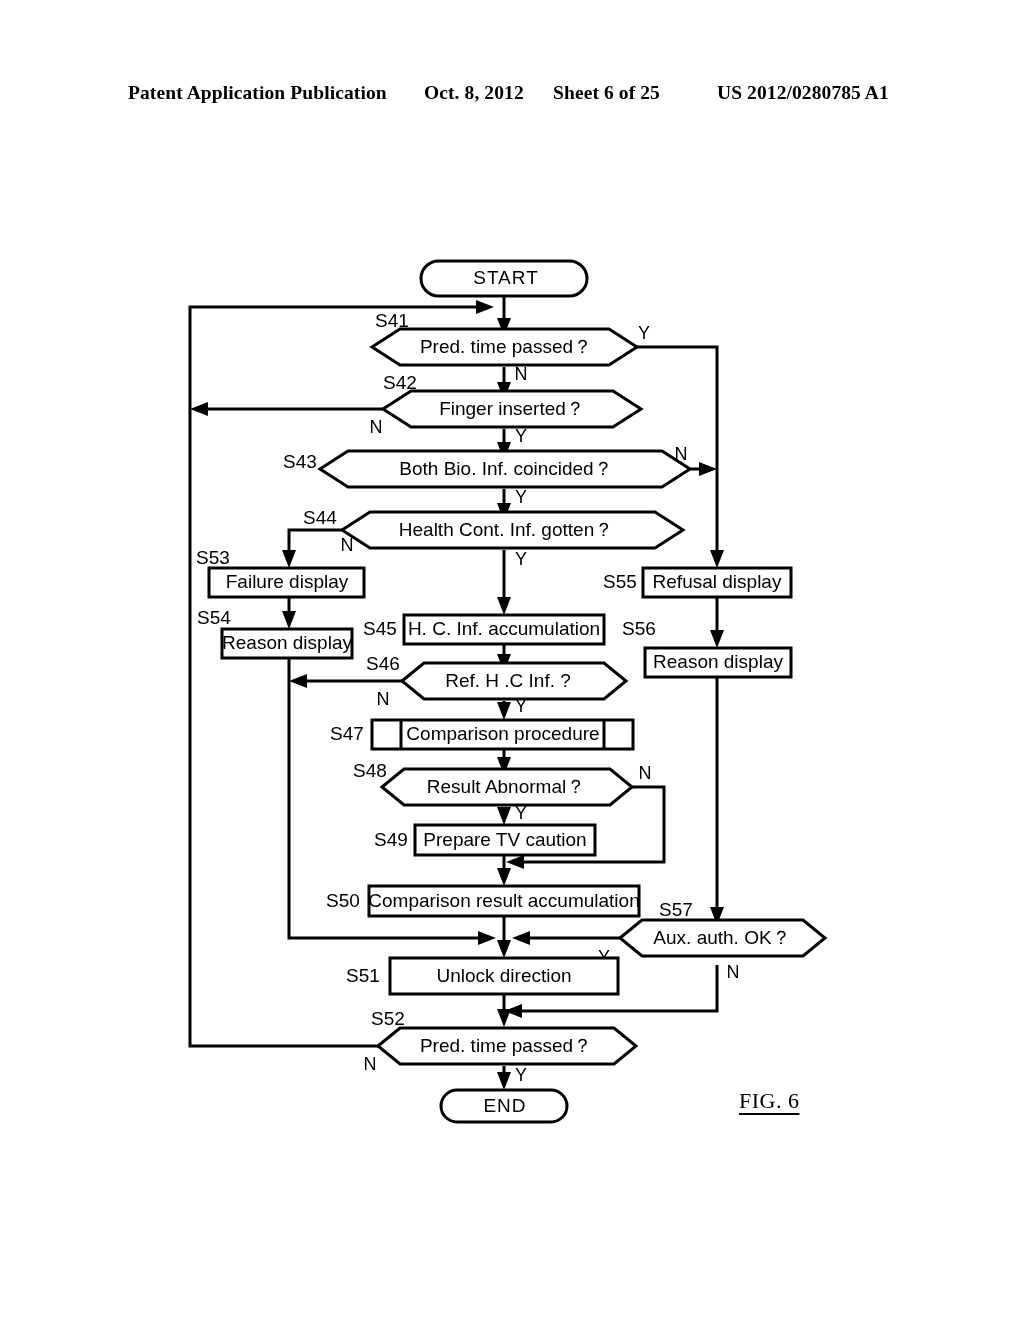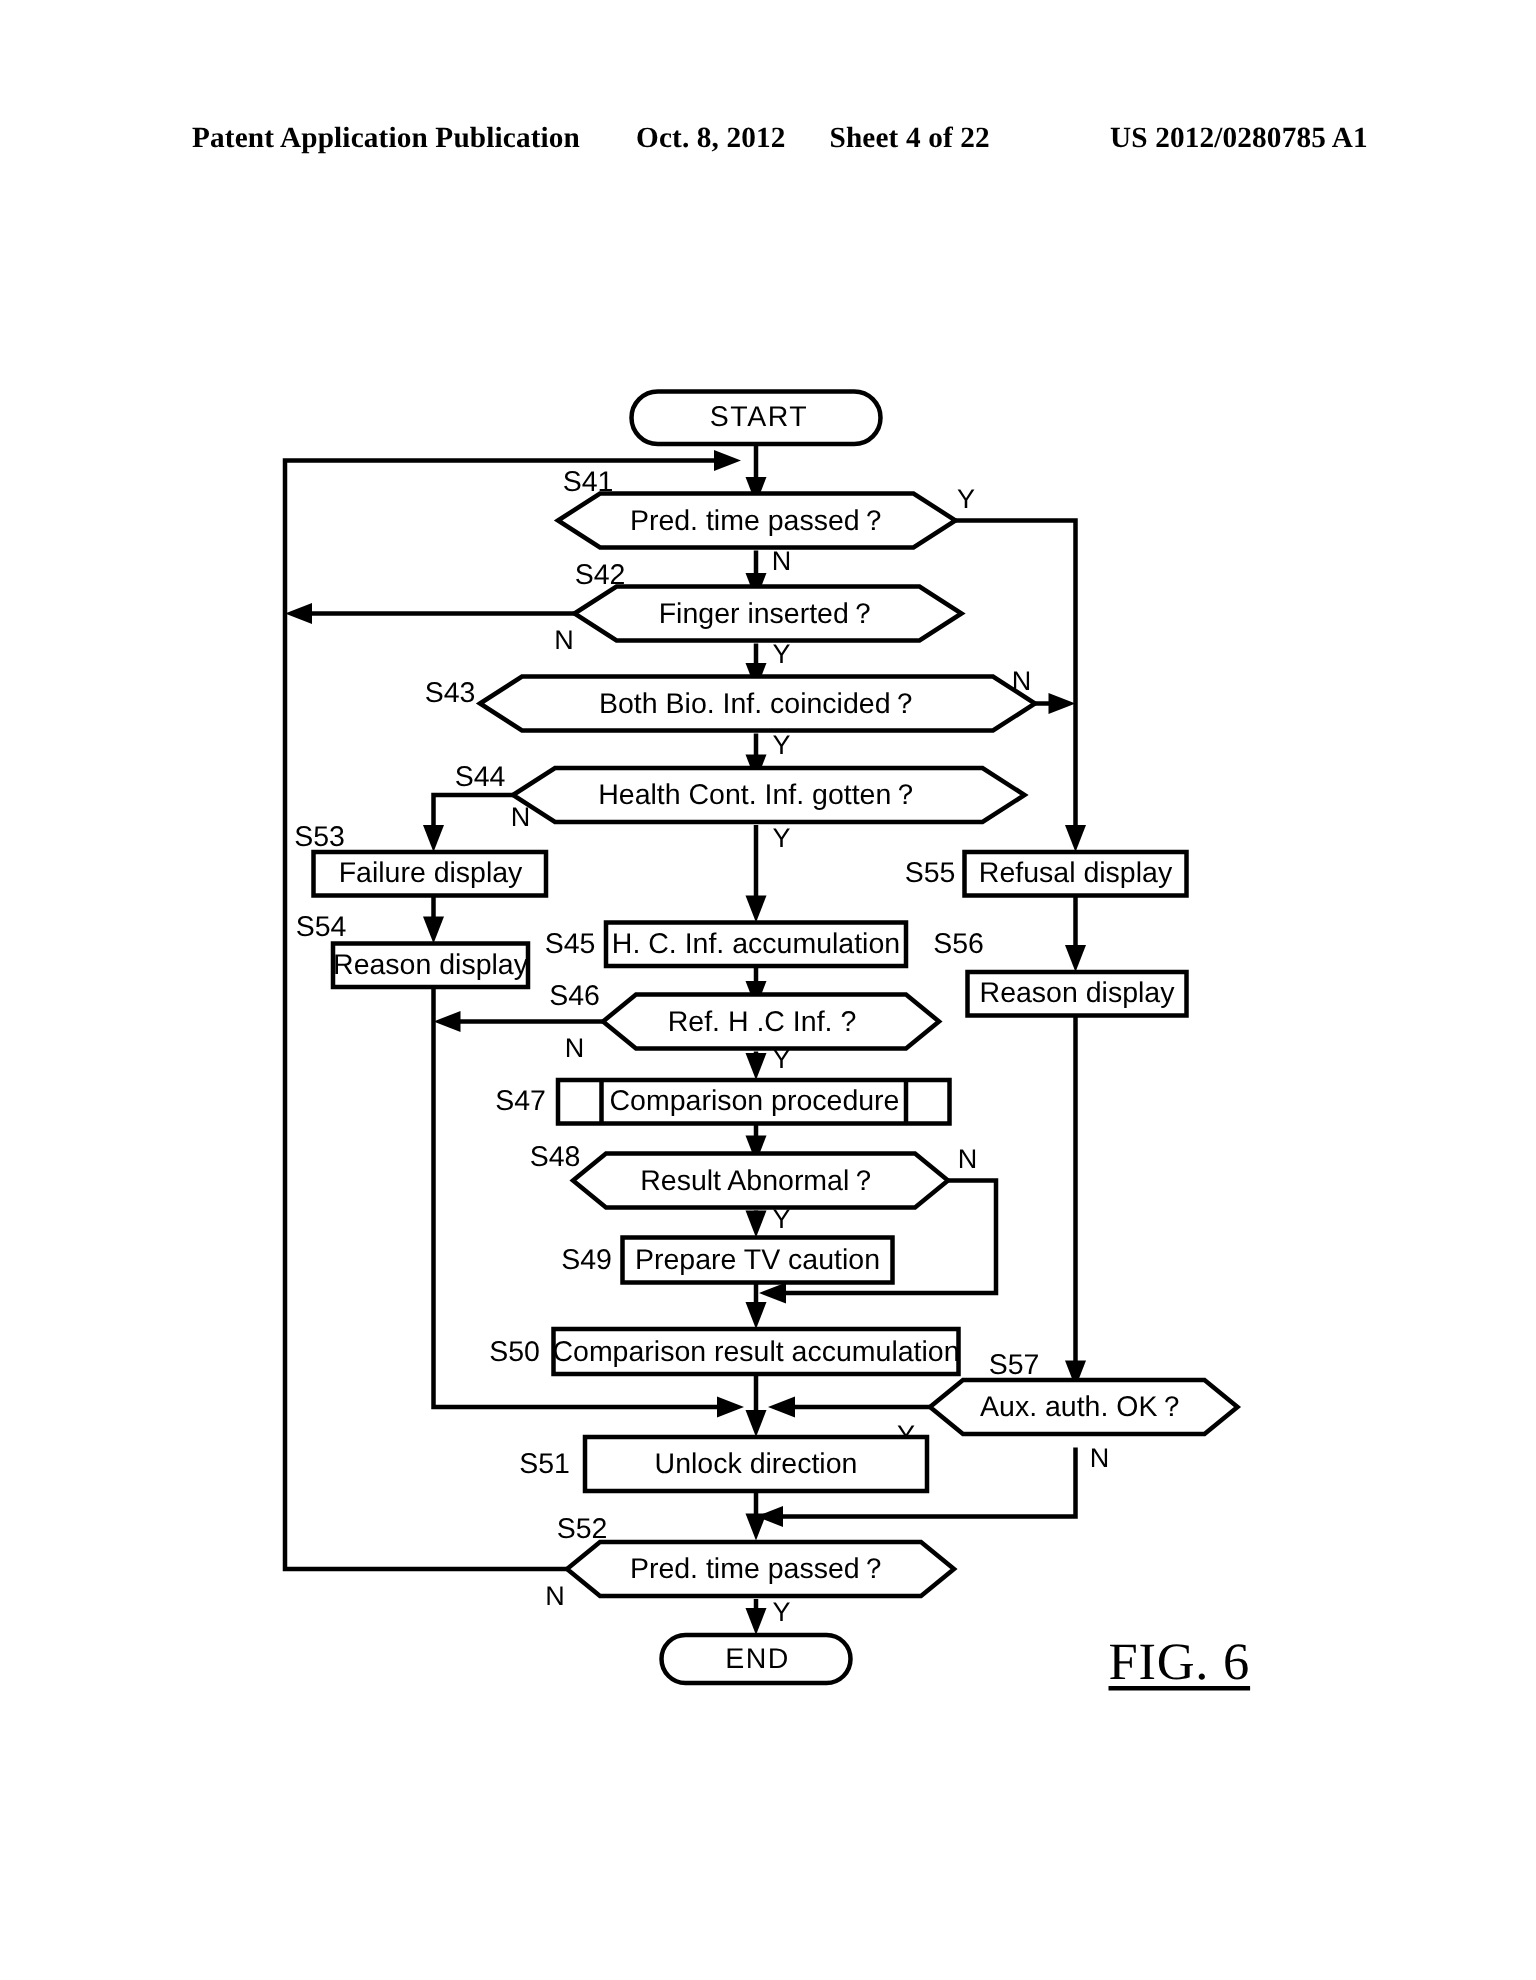--- a/index.html
+++ b/index.html
@@ -32,29 +32,29 @@
     align-items: baseline;
     font-family: "Liberation Serif", serif;
     font-weight: bold;
     font-size: 19.5px;
     letter-spacing: 0.1px;
     white-space: nowrap;
   }
   .pat-header .h-pub   { position: absolute; left: 128px; }
   .pat-header .h-date  { position: absolute; left: 424px; }
   .pat-header .h-sheet { position: absolute; left: 553px; }
-  .pat-header .h-num   { position: absolute; left: 740px; }
+  .pat-header .h-num   { position: absolute; left: 717px; }
 
   
   .fig-label {
     position: absolute;
     left: 739px;
     top: 1088px;
     font-family: "Liberation Serif", serif;
-    font-size: 35px;
+    font-size: 22px;
     font-weight: normal;
     letter-spacing: 0.5px;
     text-decoration: underline;
     text-underline-offset: 5px;
   }
 
   
   #flow {
     position: absolute;
     left: 0;
@@ -103,21 +103,21 @@
   }
 </style>
 </head>
 <body>
 
 <div id="page">
 
   <div class="pat-header">
     <span class="h-pub">Patent Application Publication</span>
     <span class="h-date">Oct. 8, 2012</span>
-    <span class="h-sheet">Sheet 4 of 22</span>
+    <span class="h-sheet">Sheet 6 of 25</span>
     <span class="h-num">US 2012/0280785 A1</span>
   </div>
 
   <svg id="flow" width="1024" height="1320" viewBox="0 0 1024 1320">
 
     <path class="conn" d="M 504 295 L 504 328"></path>
     <polygon class="arrowhead" points="504,336 497,318 511,318"></polygon>
 
     <path class="conn" d="M 378 1046 L 190 1046 L 190 307 L 485 307"></path>
     <polygon class="arrowhead" points="494,307 476,300 476,314"></polygon>

